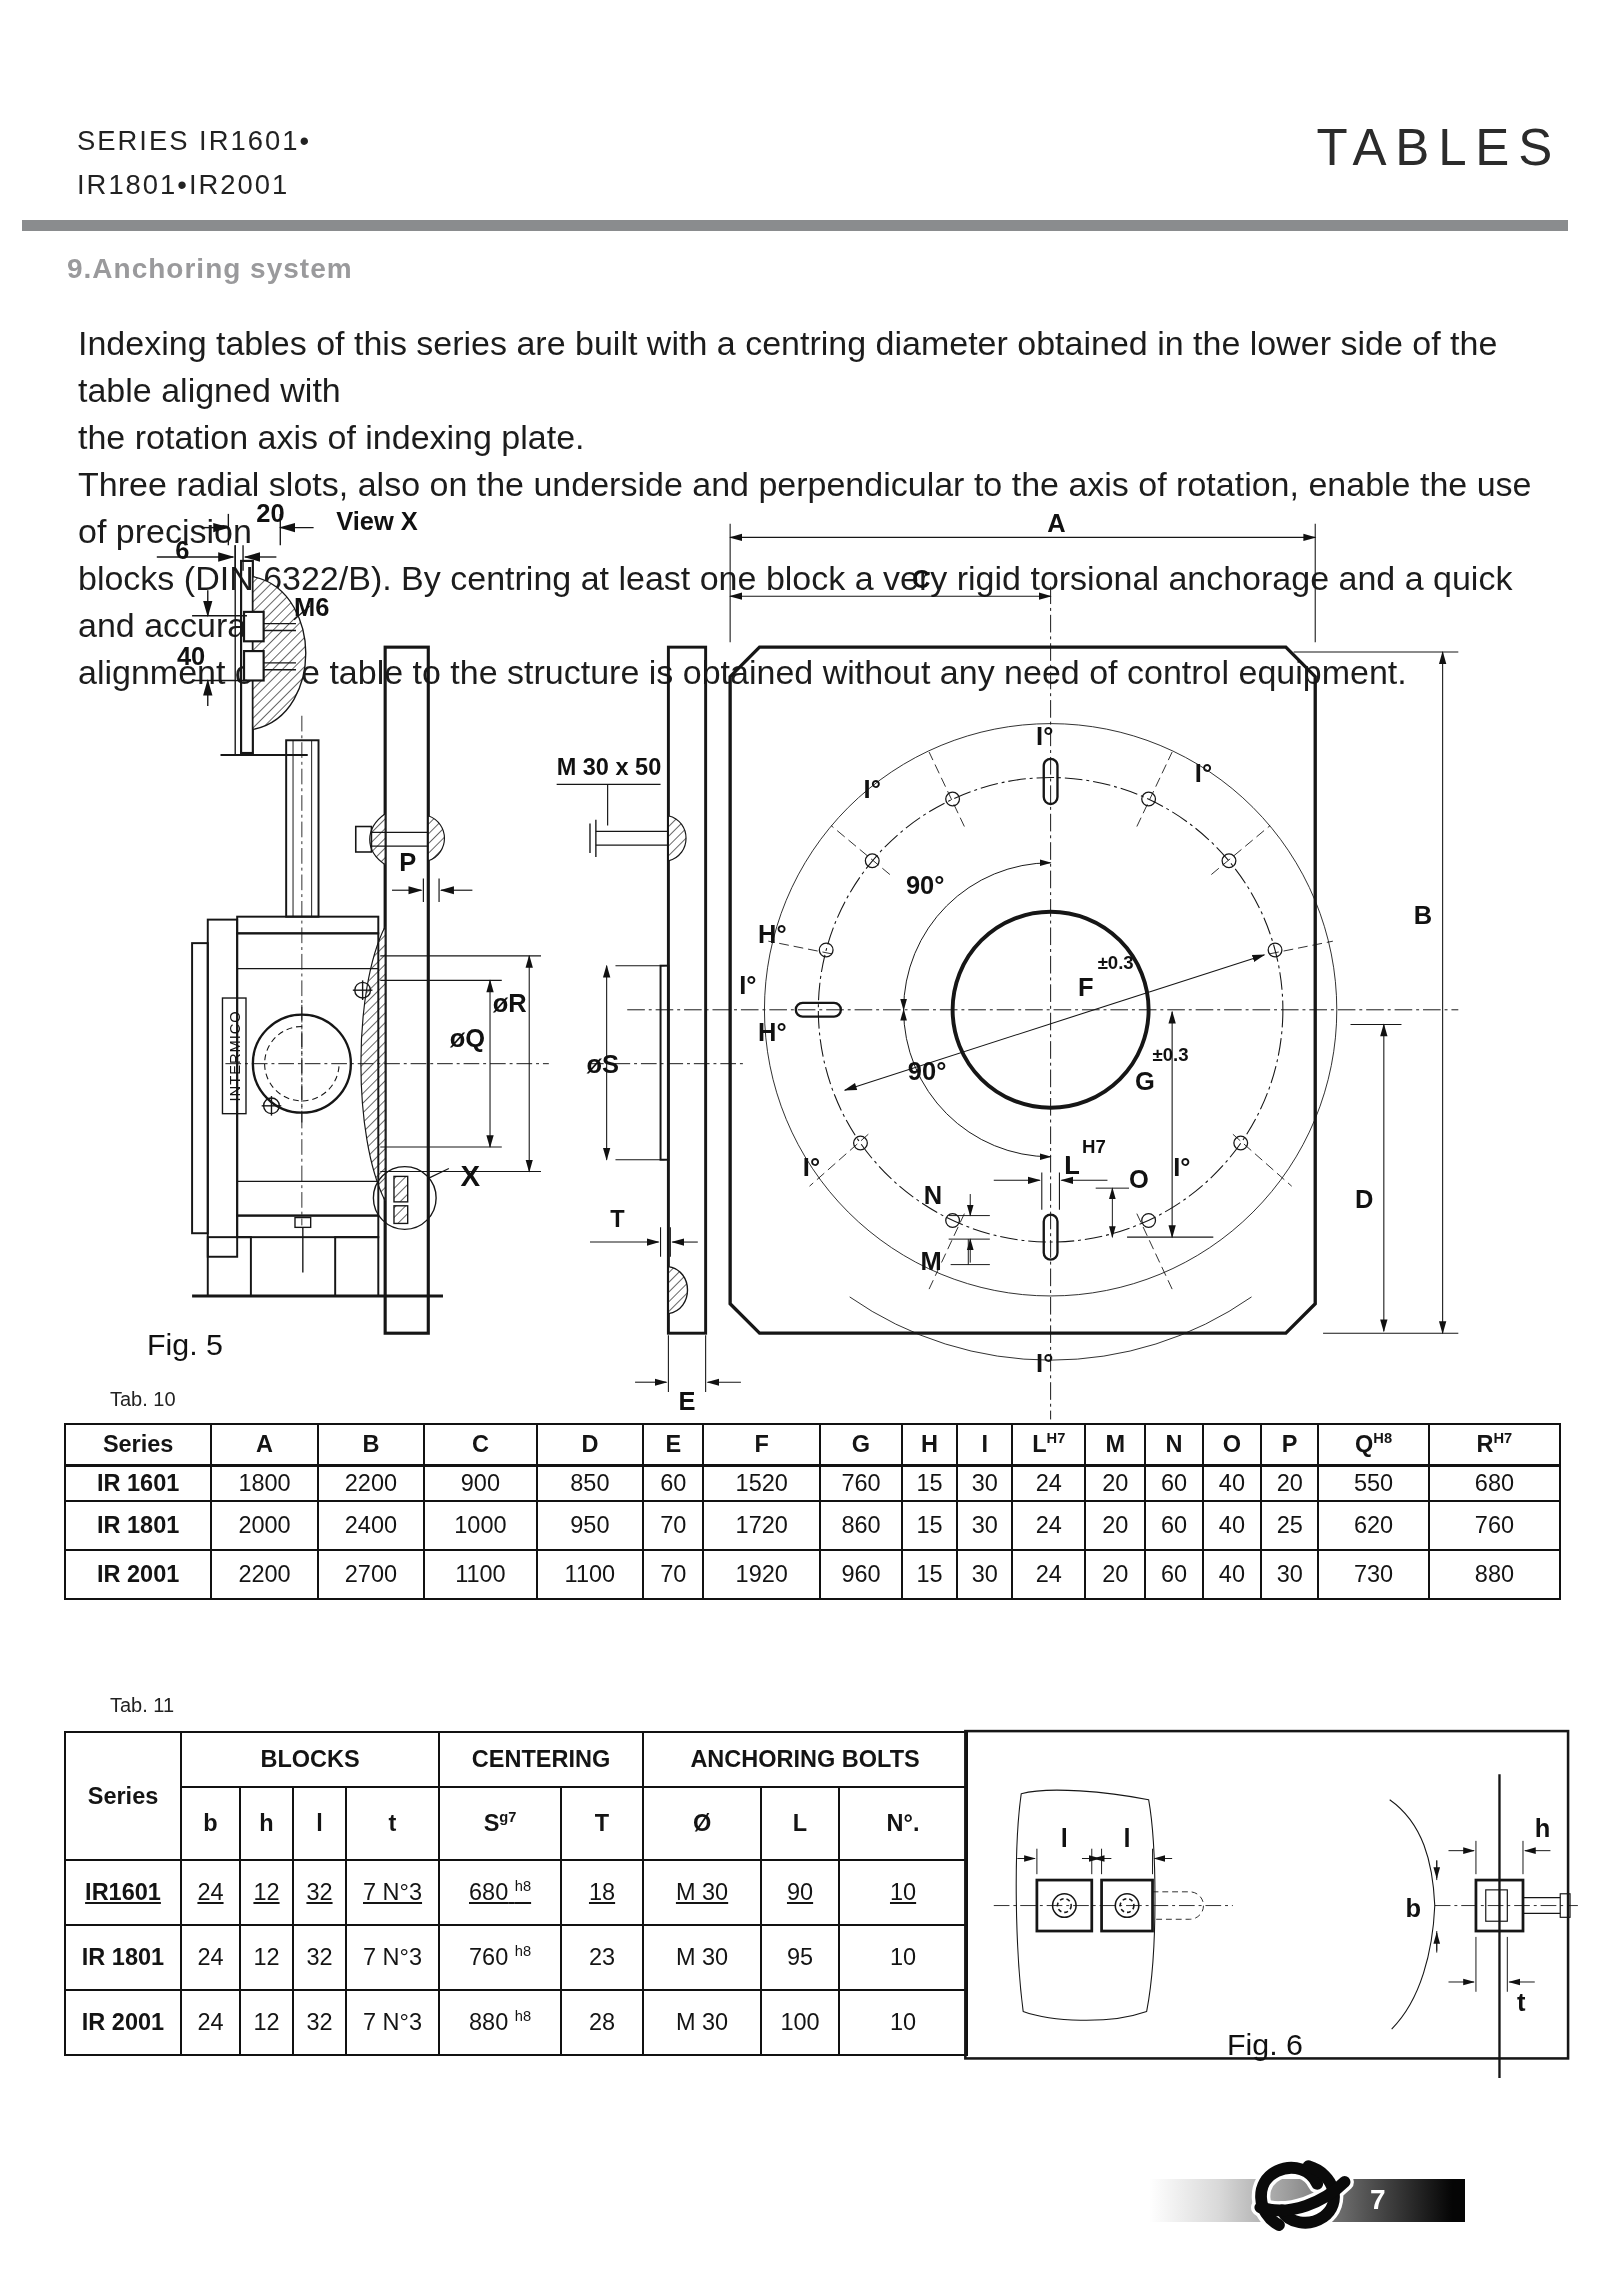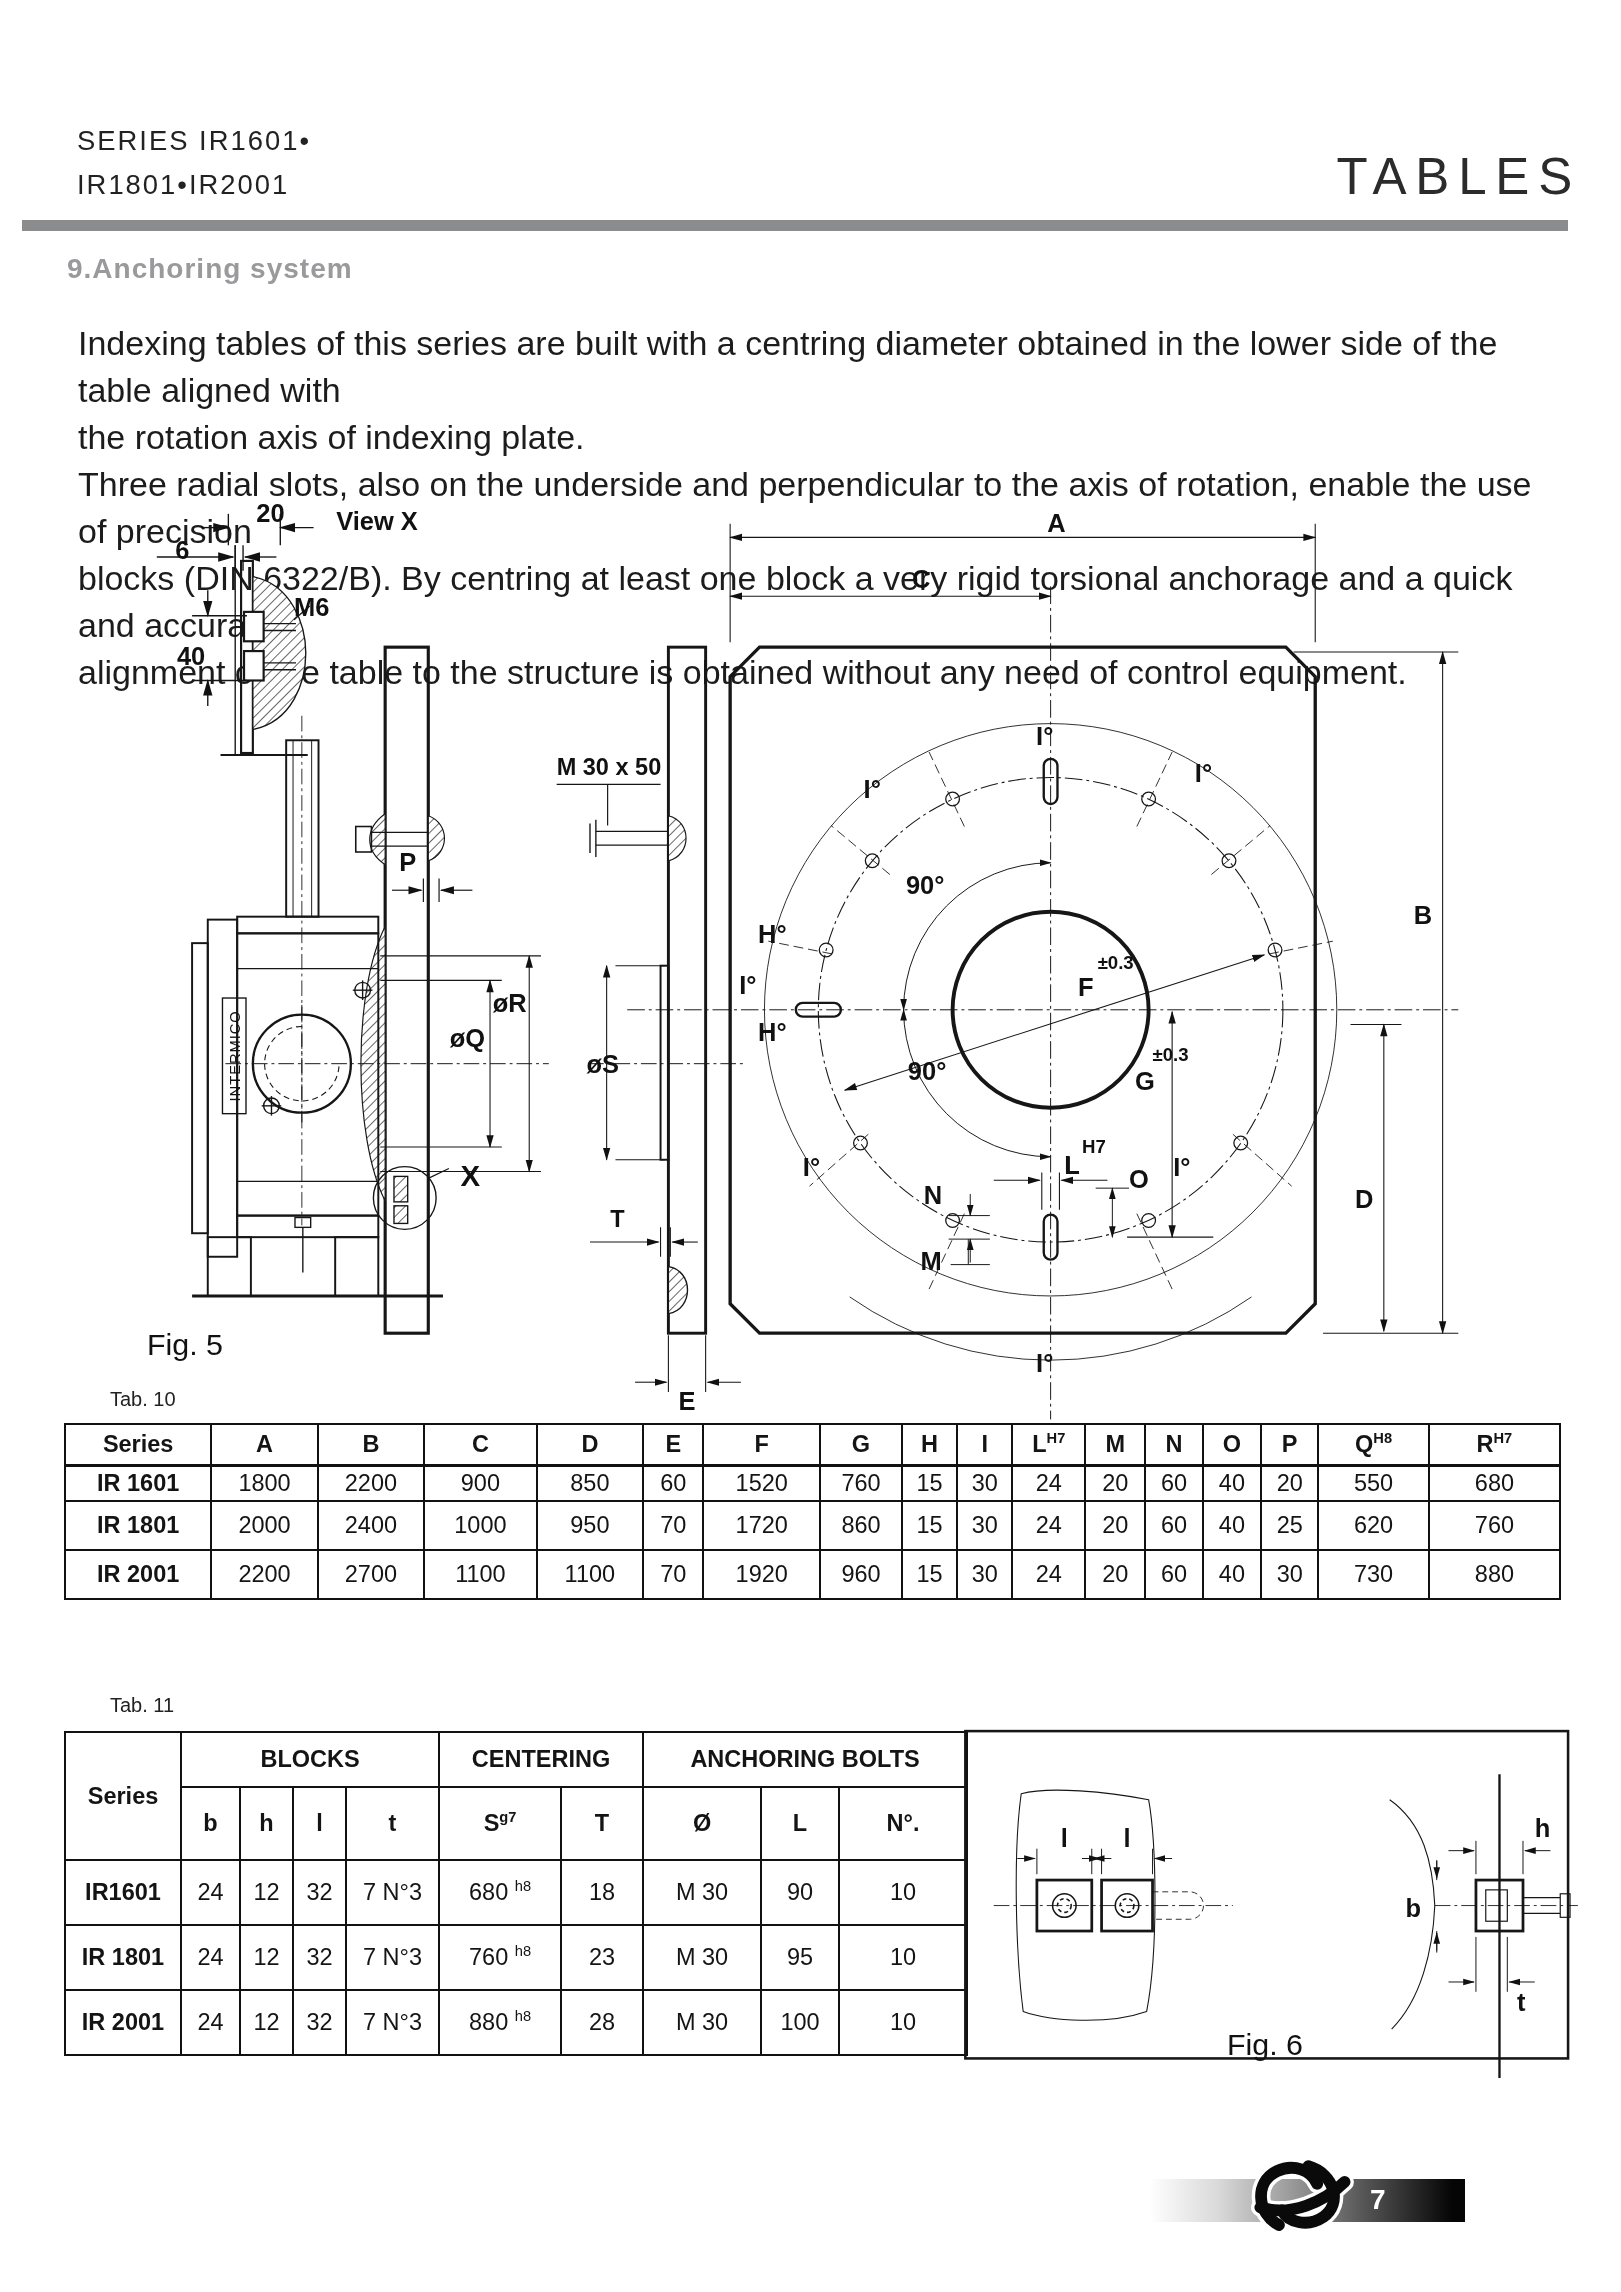--- a/index.html
+++ b/index.html
@@ -29,21 +29,21 @@
   .dimtxt-s{font-size:19px;font-weight:bold;}
   .captxt{font-size:31px;font-weight:400;}
 </style>
 </head>
 <body>
 
 <div class="page">
 
   <div class="abs series" style="left:77px;top:125px;">SERIES IR1601•</div>
   <div class="abs series" style="left:77px;top:169px;">IR1801•IR2001</div>
-  <div class="abs title" style="right:40px;top:118px;width:882px;margin-top:29px;">TABLES</div>
+  <div class="abs title" style="right:60px;top:118px;width:882px;">TABLES</div>
   <div class="abs graybar" style="left:21.6px;top:220px;width:1546px;height:10.8px;"></div>
 
   <div class="abs secheading" style="left:67px;top:253px;">9.Anchoring system</div>
   <div class="abs bodytext" style="left:78px;top:320px;">Indexing tables of this series are built with a centring diameter obtained in the lower side of the table aligned with
 the rotation axis of indexing plate.
 Three radial slots, also on the underside and perpendicular to the axis of rotation, enable the use of precision
 blocks (DIN 6322/B). By centring at least one block a very rigid torsional anchorage and a quick and accurate
 alignment of the table to the structure is obtained without any need of control equipment.</div>
 
   <div class="abs tablabel" style="left:110px;top:1388px;">Tab. 10</div>
@@ -177,21 +177,21 @@
         <th><span>l</span></th>
         <th><span>t</span></th>
         <th><span>S</span><sup>g7</sup></th>
         <th><span>T</span></th>
         <th><span>Ø</span></th>
         <th><span>L</span></th>
         <th><span>N°.</span></th>
       </tr>
     </thead>
     <tbody>
-      <tr style="height:65px;">
+      <tr style="height:65px;text-decoration:underline;">
         <td class="ser">IR1601</td>
         <td>24</td>
           <td>12</td>
           <td>32</td>
           <td>7 N°3</td>
         <td><span>680</span> <sup>h8</sup></td>
         <td>18</td>
           <td>M 30</td>
           <td>90</td>
           <td>10</td>

